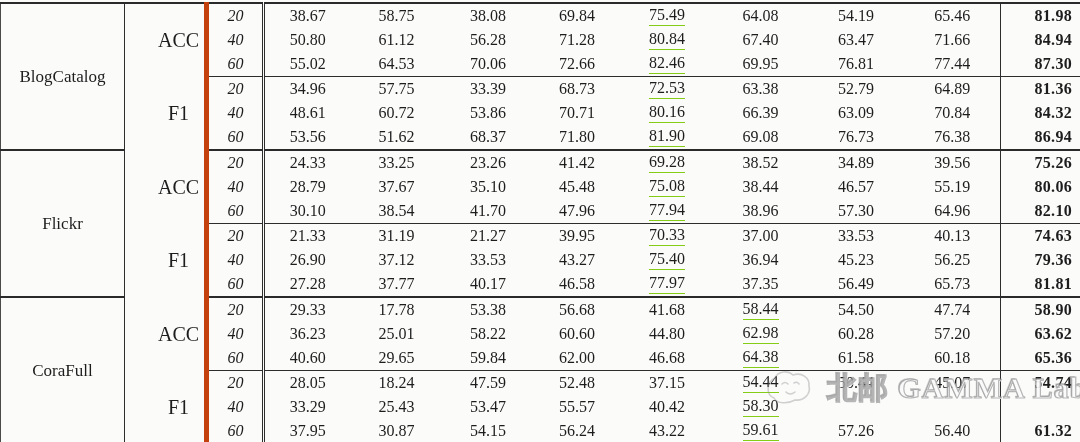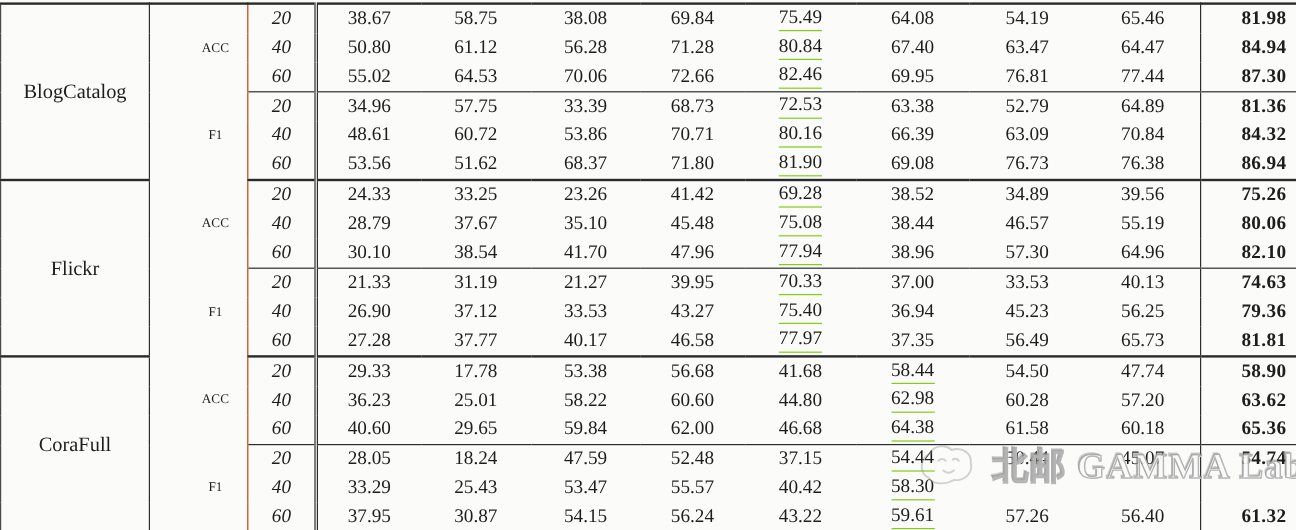--- a/index.html
+++ b/index.html
@@ -35,22 +35,22 @@
     height: 24px;
     white-space: nowrap;
   }
   td.dataset-cell {
     border-right: 1px solid #2d2d2d;
     border-bottom: 2px solid #2a2a2a;
     font-size: 17px;
     text-align: center;
   }
   td.metric-cell {
-    border-right: 1px solid #c2410c;
-    font-size: 11px;
+    border-right: 5px solid #c2410c;
+    font-size: 20px;
     padding-left: 28px;
   }
   td.pct-cell {
     border-right: 3px double #2d2d2d;
     font-style: italic;
   }
   td.bold-col {
     border-left: 1px solid #2d2d2d;
     font-weight: 700;
     letter-spacing: 0.3px;
@@ -121,21 +121,21 @@
         </tr>
         <tr>
           <td class="pct-cell"><span class="cell-val">40</span></td>
           <td><span class="cell-val">50.80</span></td>
           <td><span class="cell-val">61.12</span></td>
           <td><span class="cell-val">56.28</span></td>
           <td><span class="cell-val">71.28</span></td>
           <td><span class="cell-val u">80.84</span></td>
           <td><span class="cell-val">67.40</span></td>
           <td><span class="cell-val">63.47</span></td>
-          <td><span class="cell-val">64.47</span></td>
+          <td><span class="cell-val">71.66</span></td>
           <td class="bold-col"><span class="cell-val">84.94</span></td>
         </tr>
         <tr class="metric-end">
           <td class="pct-cell"><span class="cell-val">60</span></td>
           <td><span class="cell-val">55.02</span></td>
           <td><span class="cell-val">64.53</span></td>
           <td><span class="cell-val">70.06</span></td>
           <td><span class="cell-val">72.66</span></td>
           <td><span class="cell-val u">82.46</span></td>
           <td><span class="cell-val">69.95</span></td>

